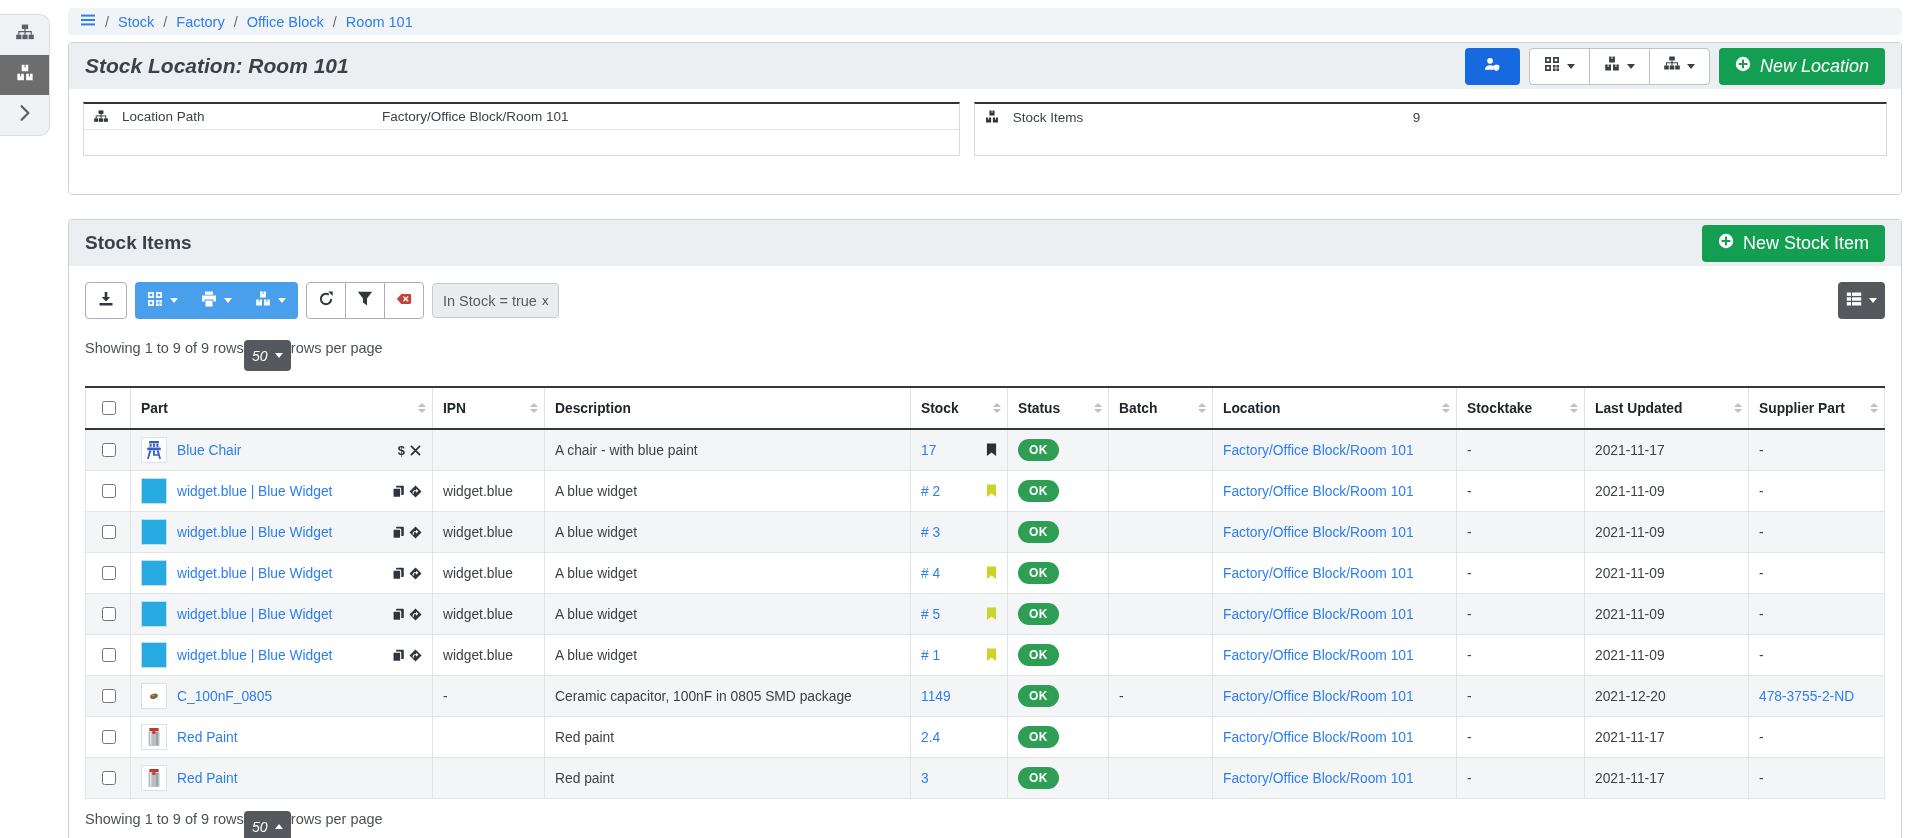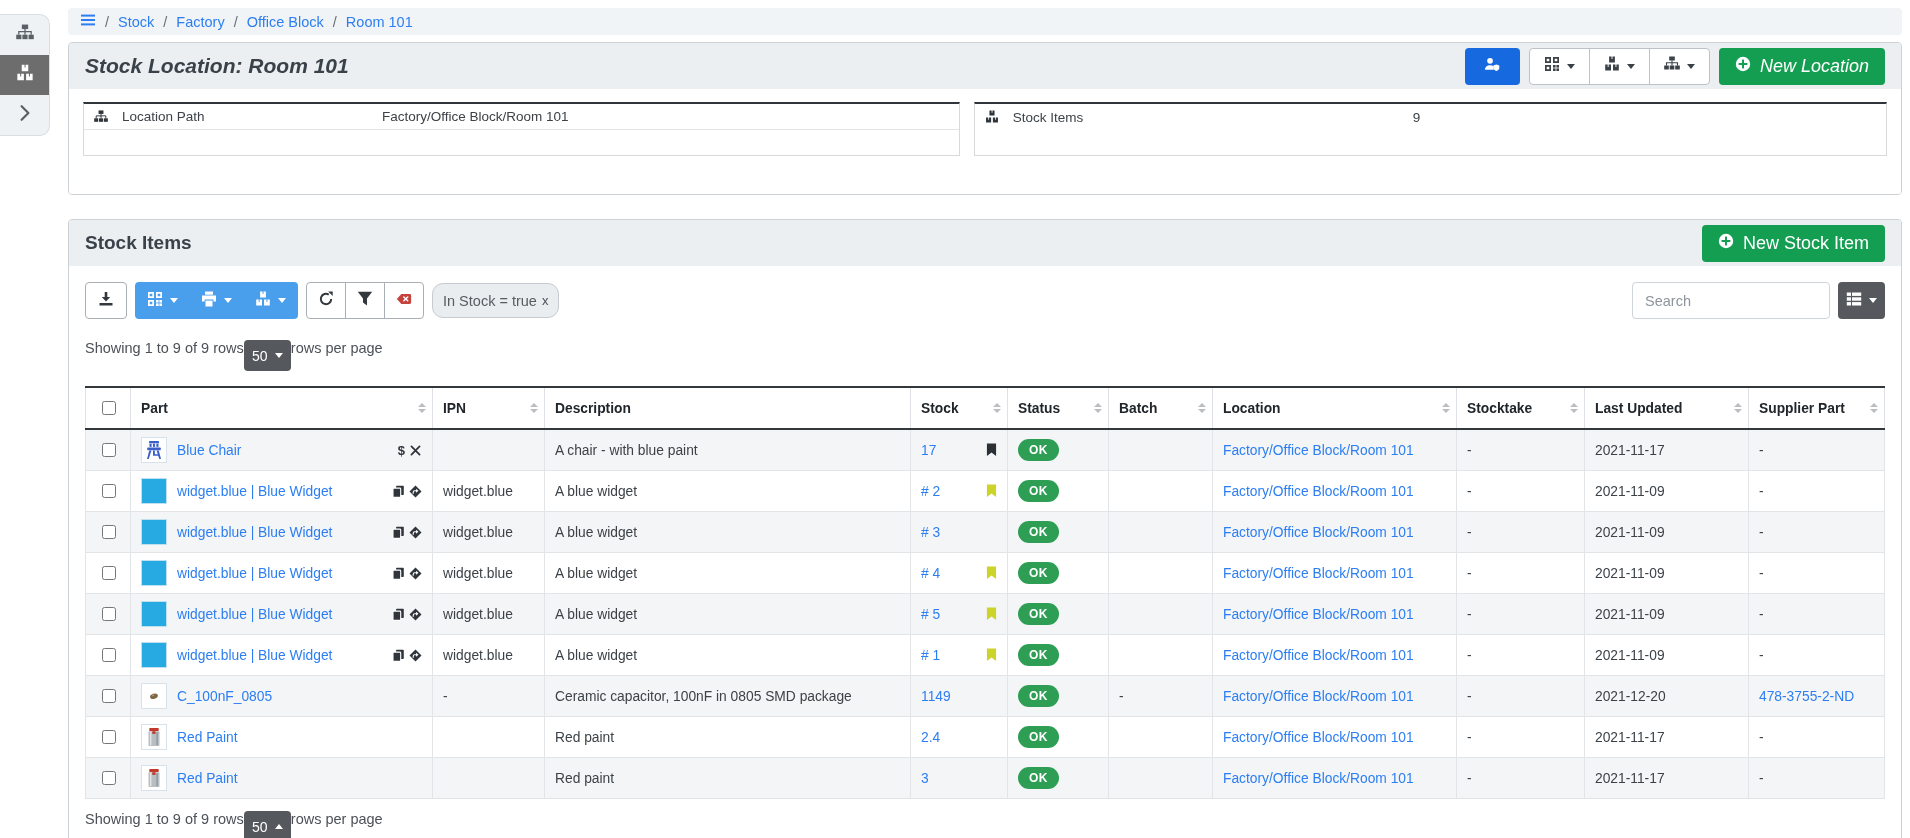--- a/index.html
+++ b/index.html
@@ -35,21 +35,21 @@
 
   
   .btn { display:inline-flex; align-items:center; justify-content:center; height:37px;
     border:1px solid transparent; border-radius:4px; cursor:pointer; font:inherit; }
   .btn svg { width:16px; height:16px; }
   .btn-primary { background:#1769e0; color:#fff; width:55px; }
   .btn-outline { background:#fff; border-color:#bcc2c8; color:#3a4147; width:61px; gap:7px; }
   .btn-blue    { background:#4a9fec; color:#fff; width:55px; gap:7px; }
   .btn-white   { background:#fff; border-color:#a9afb5; color:#32383d; width:40px; }
   .btn-green   { background:#149e52; color:#fff; padding:0 15px; gap:9px; font-size:18px; }
-  .btn-dark    { background:#55595d; color:#fff; width:47px; }
+  .btn-dark    { background:#55595d; color:#fff; width:47px;font-style:italic; }
   .btn-group { display:inline-flex; }
   .btn-group .btn { border-radius:0; margin-left:-1px; }
   .btn-group .btn:first-child { border-radius:4px 0 0 4px; margin-left:0; }
   .btn-group .btn:last-child { border-radius:0 4px 4px 0; }
   .caret { width:0; height:0; border-left:4.5px solid transparent;
     border-right:4.5px solid transparent; border-top:5px solid currentColor; }
   .caret.up { border-top:none; border-bottom:5px solid currentColor; }
   .hdr-actions { display:flex; gap:9px; align-items:center; }
 
   
@@ -65,21 +65,21 @@
   .info-row .lbl { flex:0 0 260px; }
   .info-box.right .info-row .lbl { flex:0 0 400px; }
   .info-row .val { flex:1; }
   .info-row.empty { height:25px; }
 
   
   .stock-card { margin-top:24px; }
   .stock-body { padding:16px 16px 24px 16px; background:#fff; }
   .toolbar { display:flex; align-items:center; justify-content:space-between; }
   .tb-left { display:flex; align-items:center; gap:8px; }
-  .chip { background:#e9edf0; border:1px solid #c5cbd0; border-radius:11px; height:35px;
+  .chip { background:#e9edf0; border:1px solid #c5cbd0; border-radius:4px; height:35px;
     display:inline-flex; align-items:center; padding:0 10px; color:#565c62;
     font-size:14.5px; gap:5px; cursor:pointer; }
   .chip .x { font-size:13px; color:#4a5056; }
   .tb-right { display:flex; align-items:center; gap:8px; }
   .search-input { width:198px; height:37px; border:1px solid #ced4da; border-radius:4px;
     padding:0 12px; font:inherit; font-size:14.5px; color:#3c4247; }
   .search-input::placeholder { color:#8d949b; }
 
   .paging { display:flex; align-items:flex-start; margin-top:21px; font-size:14.5px;
     color:#4b5157; }
@@ -336,21 +336,20 @@
                     <path d="M8.8 4.7l4.4 4.4M13.2 4.7L8.8 9.1" stroke="#fff" stroke-width="1.6" stroke-linecap="round"></path>
                   </svg></span>
               </button>
             </span>
           <span class="chip">
             <span>In Stock = true</span>
             <span class="x">x</span>
           </span>
         </div>
         <div class="tb-right">
-          <input class="search-input" type="text" placeholder="Search" style="">
           <button class="btn btn-dark" style="gap:7px">
             <span><svg viewBox="0 0 16 16" fill="currentColor">
                   <rect x="0.8" y="1.5" width="4.2" height="3.4"></rect>
                   <rect x="6" y="1.5" width="9.2" height="3.4"></rect>
                   <rect x="0.8" y="6.3" width="4.2" height="3.4"></rect>
                   <rect x="6" y="6.3" width="9.2" height="3.4"></rect>
                   <rect x="0.8" y="11.1" width="4.2" height="3.4"></rect>
                   <rect x="6" y="11.1" width="9.2" height="3.4"></rect>
                 </svg></span>
             <span class="caret"></span>

